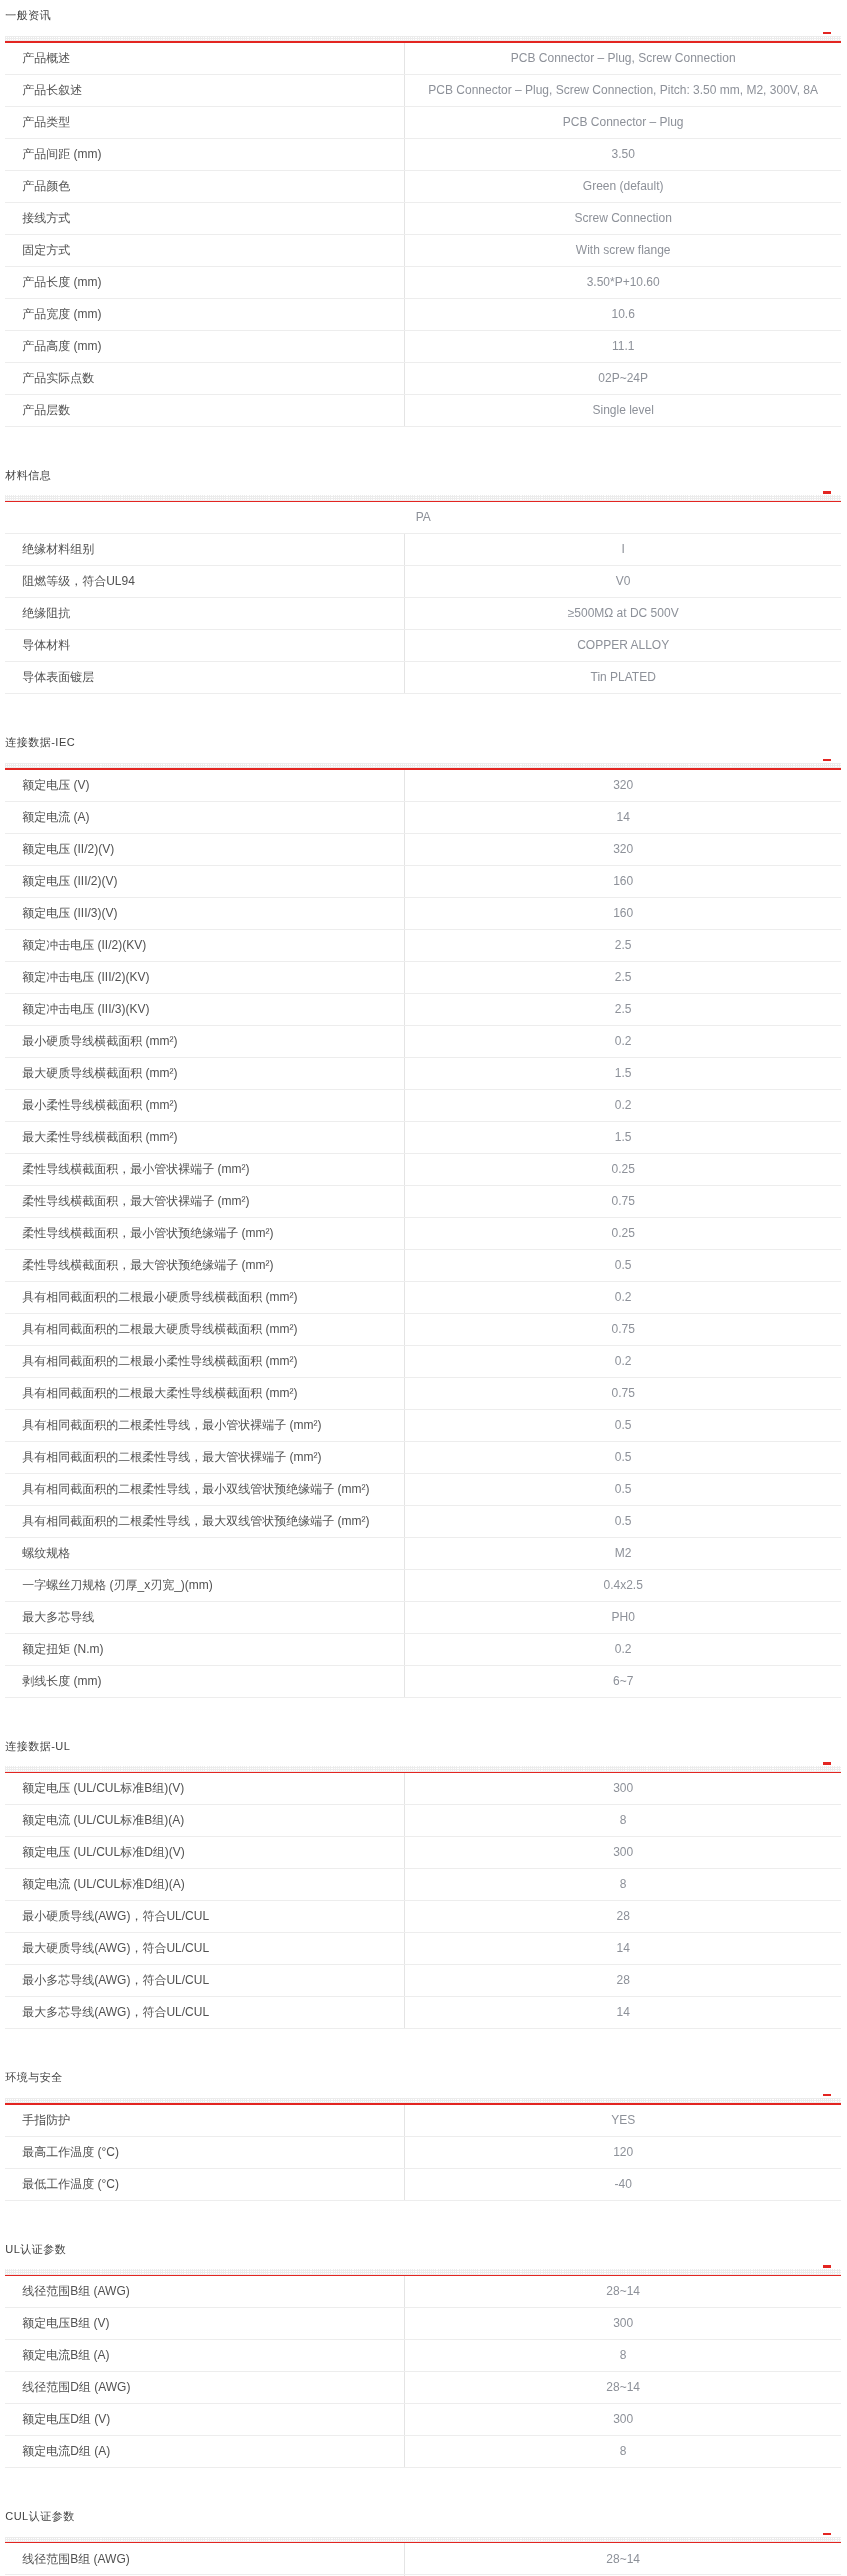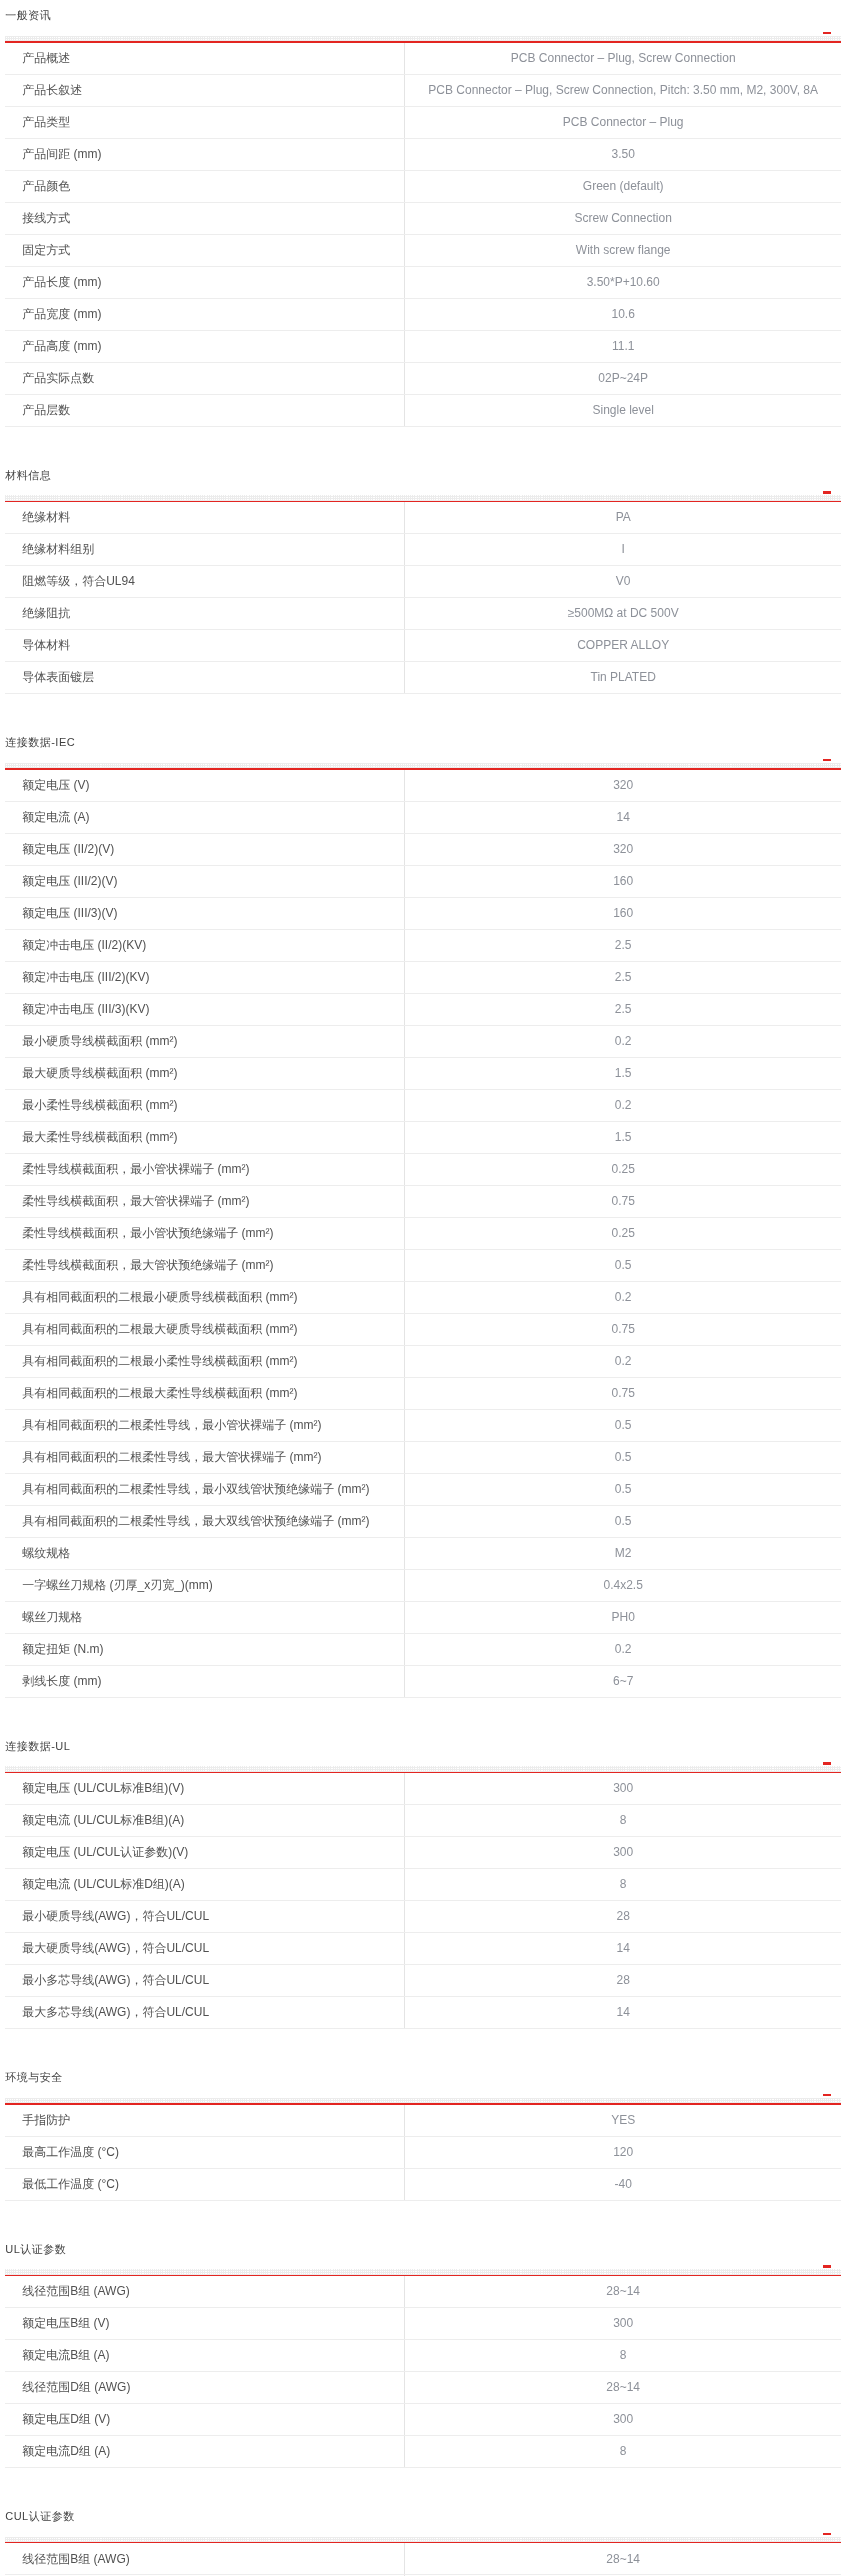--- a/index.html
+++ b/index.html
@@ -155,21 +155,20 @@
     <div class="sec-head">
       <h2 class="sec-title">材料信息</h2>
       <div class="sec-controls">
         <span class="collapse-btn" title="collapse"></span>
       </div>
       <div class="hatch"></div>
       <div class="redline"></div>
     </div>
     <div class="rows">
   <div class="row">
-    <div class="cell label">绝缘材料</div>
     <div class="cell value">PA</div>
   </div>
 
   <div class="row">
     <div class="cell label">绝缘材料组别</div>
     <div class="cell value">I</div>
   </div>
 
   <div class="row">
     <div class="cell label">阻燃等级，符合UL94</div>
@@ -327,21 +326,21 @@
     <div class="cell label">螺纹规格</div>
     <div class="cell value">M2</div>
   </div>
 
   <div class="row">
     <div class="cell label">一字螺丝刀规格 (刃厚_x刃宽_)(mm)</div>
     <div class="cell value">0.4x2.5</div>
   </div>
 
   <div class="row">
-    <div class="cell label">螺丝刀规格</div>
+    <div class="cell label">最大多芯导线</div>
     <div class="cell value">PH0</div>
   </div>
 
   <div class="row">
     <div class="cell label">额定扭矩 (N.m)</div>
     <div class="cell value">0.2</div>
   </div>
 
   <div class="row">
     <div class="cell label">剥线长度 (mm)</div>
@@ -364,21 +363,21 @@
     <div class="cell label">额定电压 (UL/CUL标准B组)(V)</div>
     <div class="cell value">300</div>
   </div>
 
   <div class="row">
     <div class="cell label">额定电流 (UL/CUL标准B组)(A)</div>
     <div class="cell value">8</div>
   </div>
 
   <div class="row">
-    <div class="cell label">额定电压 (UL/CUL认证参数)(V)</div>
+    <div class="cell label">额定电压 (UL/CUL标准D组)(V)</div>
     <div class="cell value">300</div>
   </div>
 
   <div class="row">
     <div class="cell label">额定电流 (UL/CUL标准D组)(A)</div>
     <div class="cell value">8</div>
   </div>
 
   <div class="row">
     <div class="cell label">最小硬质导线(AWG)，符合UL/CUL</div>

